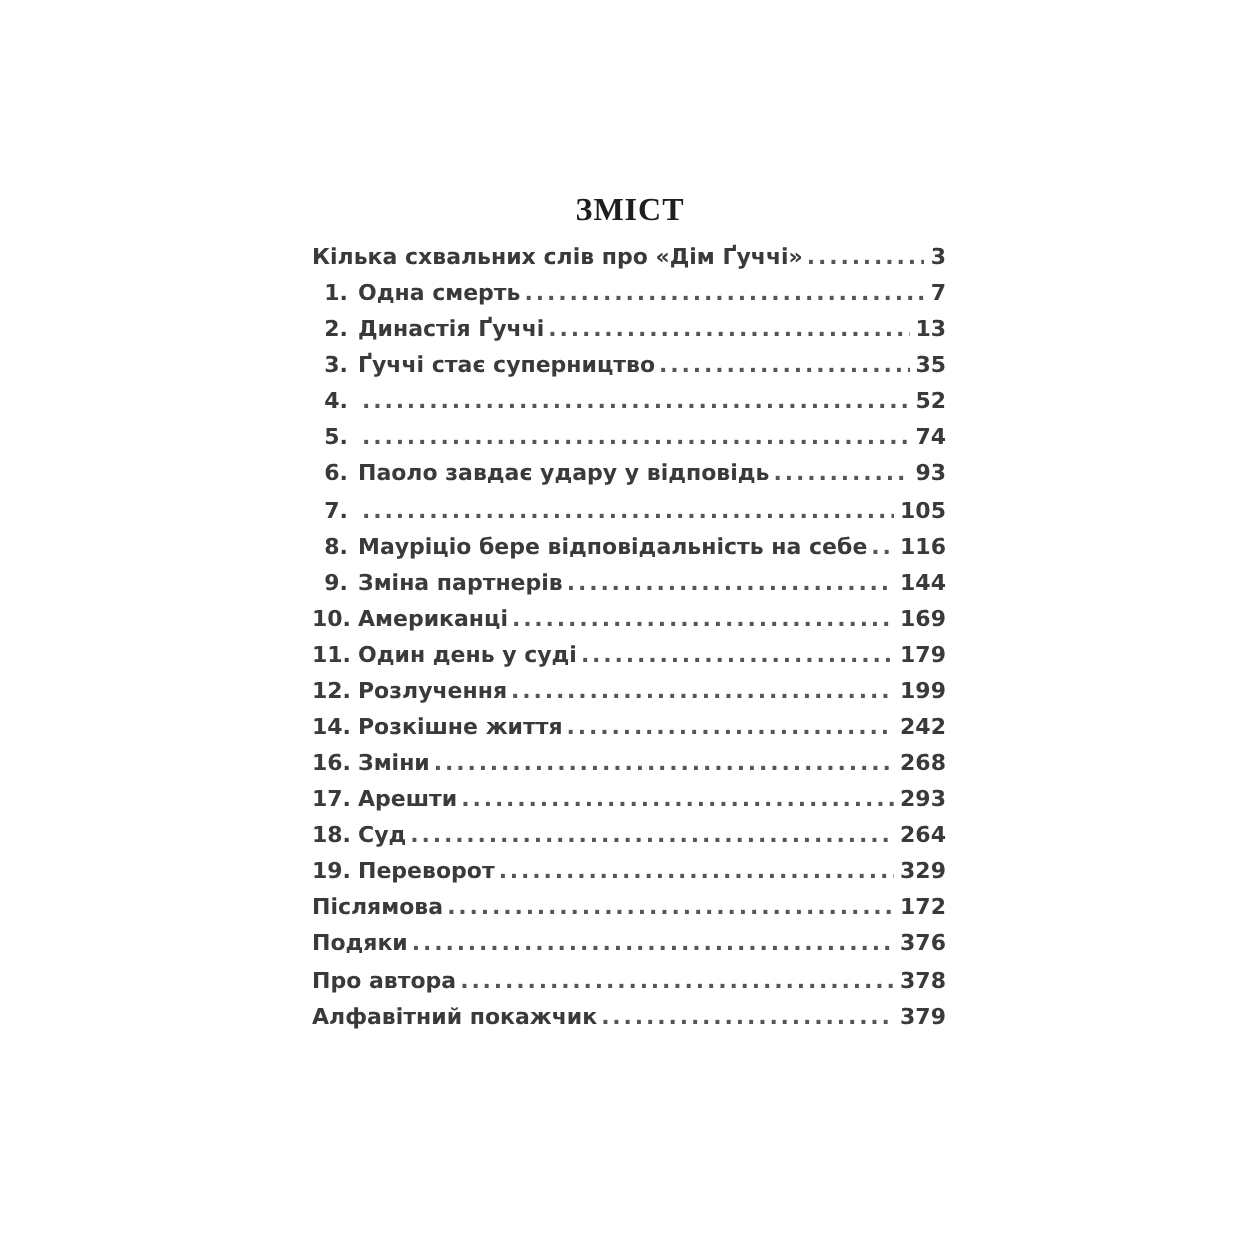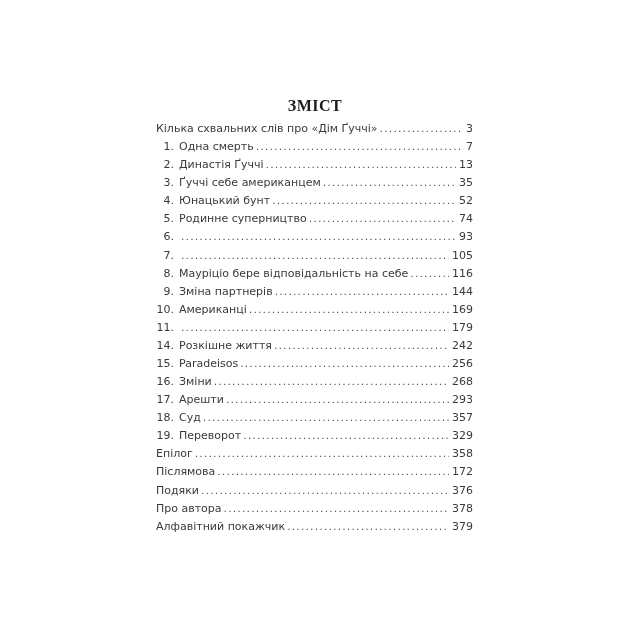--- a/index.html
+++ b/index.html
@@ -44,20 +44,21 @@
       font-size: 11px;
       color: #3a3a3a;
     }
     .toc-row {
       display: flex;
       align-items: flex-end;
       height: 18.08px;
       line-height: 18.08px;
       white-space: nowrap;
       overflow: hidden;
+      font-weight: bold;
     }
     .toc-num {
       display: inline-block;
       width: 18px;
       text-align: right;
       padding-right: 5px;
       flex: 0 0 auto;
     }
     .toc-label {
       flex: 0 0 auto;
@@ -96,38 +97,37 @@
         <span class="toc-page">7</span>
       </li>
       <li class="toc-row">
         <span class="toc-num">2.</span>
         <span class="toc-label">Династія Ґуччі</span>
         <span class="toc-dots"></span>
         <span class="toc-page">13</span>
       </li>
       <li class="toc-row">
         <span class="toc-num">3.</span>
-        <span class="toc-label">Ґуччі себе американцем</span>
+        <span class="toc-label">Ґуччі стає суперництво</span>
         <span class="toc-dots"></span>
         <span class="toc-page">35</span>
       </li>
       <li class="toc-row">
         <span class="toc-num">4.</span>
-        <span class="toc-label">Юнацький бунт</span>
         <span class="toc-dots"></span>
         <span class="toc-page">52</span>
       </li>
       <li class="toc-row">
         <span class="toc-num">5.</span>
-        <span class="toc-label">Родинне суперництво</span>
         <span class="toc-dots"></span>
         <span class="toc-page">74</span>
       </li>
       <li class="toc-row">
         <span class="toc-num">6.</span>
+        <span class="toc-label">Паоло завдає удару у відповідь</span>
         <span class="toc-dots"></span>
         <span class="toc-page">93</span>
       </li>
       <li class="toc-row">
         <span class="toc-num">7.</span>
         <span class="toc-dots"></span>
         <span class="toc-page">105</span>
       </li>
       <li class="toc-row">
         <span class="toc-num">8.</span>
@@ -142,63 +142,59 @@
         <span class="toc-page">144</span>
       </li>
       <li class="toc-row">
         <span class="toc-num">10.</span>
         <span class="toc-label">Американці</span>
         <span class="toc-dots"></span>
         <span class="toc-page">169</span>
       </li>
       <li class="toc-row">
         <span class="toc-num">11.</span>
+        <span class="toc-label">Один день у суді</span>
         <span class="toc-dots"></span>
         <span class="toc-page">179</span>
+      </li>
+      <li class="toc-row">
+        <span class="toc-num">12.</span>
+        <span class="toc-label">Розлучення</span>
+        <span class="toc-dots"></span>
+        <span class="toc-page">199</span>
       </li>
       <li class="toc-row">
         <span class="toc-num">14.</span>
         <span class="toc-label">Розкішне життя</span>
         <span class="toc-dots"></span>
         <span class="toc-page">242</span>
       </li>
       <li class="toc-row">
-        <span class="toc-num">15.</span>
-        <span class="toc-label">Paradeisos</span>
-        <span class="toc-dots"></span>
-        <span class="toc-page">256</span>
-      </li>
-      <li class="toc-row">
         <span class="toc-num">16.</span>
         <span class="toc-label">Зміни</span>
         <span class="toc-dots"></span>
         <span class="toc-page">268</span>
       </li>
       <li class="toc-row">
         <span class="toc-num">17.</span>
         <span class="toc-label">Арешти</span>
         <span class="toc-dots"></span>
         <span class="toc-page">293</span>
       </li>
       <li class="toc-row">
         <span class="toc-num">18.</span>
         <span class="toc-label">Суд</span>
         <span class="toc-dots"></span>
-        <span class="toc-page">357</span>
+        <span class="toc-page">264</span>
       </li>
       <li class="toc-row">
         <span class="toc-num">19.</span>
         <span class="toc-label">Переворот</span>
         <span class="toc-dots"></span>
         <span class="toc-page">329</span>
-      </li>
-      <li class="toc-row">
-        <span class="toc-label">Епілог</span>
-        <span class="toc-dots"></span>
-        <span class="toc-page">358</span>
       </li>
       <li class="toc-row">
         <span class="toc-label">Післямова</span>
         <span class="toc-dots"></span>
         <span class="toc-page">172</span>
       </li>
       <li class="toc-row">
         <span class="toc-label">Подяки</span>
         <span class="toc-dots"></span>
         <span class="toc-page">376</span>

